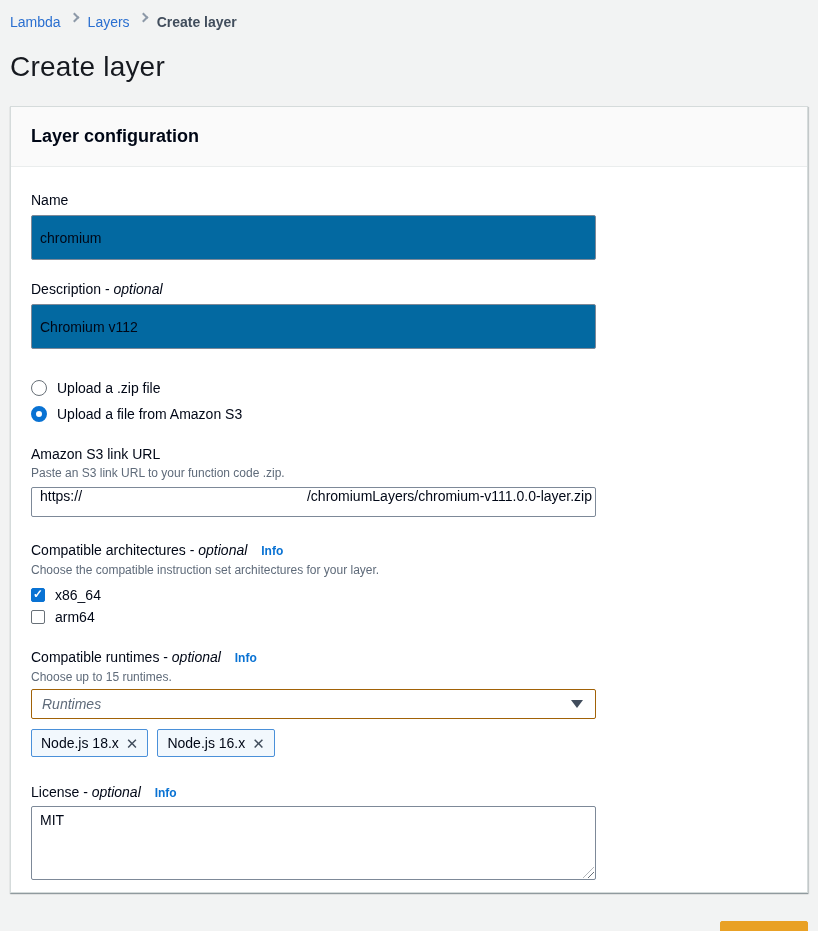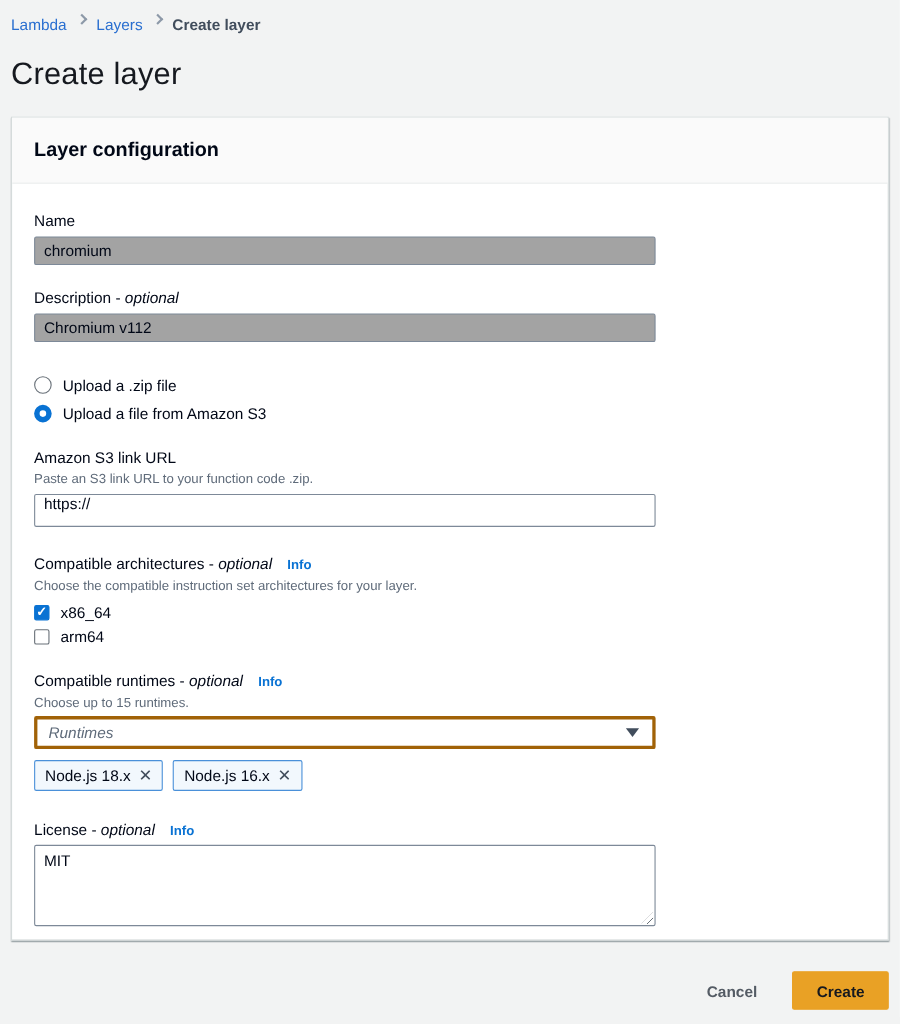--- a/index.html
+++ b/index.html
@@ -42,27 +42,27 @@
   .card-body { padding: 24px 28px 12px 20px; }
 
   .field { margin-bottom: 20px; }
   .field-label { font-size: 14px; color: #000716; line-height: 18px; }
   .field-label em { font-style: italic; }
   .info-link { color: #0972d3; font-size: 12px; font-weight: 700; margin-left: 10px; text-decoration: none; cursor: pointer; }
   .help-text { font-size: 12px; color: #5f6b7a; line-height: 16px; margin-top: 2px; }
 
   .text-input {
     display: block;
-    width: 565px; height: 26px;
+    width: 565px; height: 45px;
     margin-top: 6px;
     border: 1px solid #7d8998; border-radius: 2px;
     padding: 4px 8px;
     font-family: "Liberation Sans", sans-serif;
     font-size: 14px; color: #000716;
-    background: #a3a3a3;
+    background: #0369a1;
   }
 
   
   .radio-group { margin-top: 28px; margin-bottom: 20px; }
   .radio-row { display: flex; align-items: center; gap: 10px; height: 22px; margin-bottom: 4px; cursor: pointer; }
   .radio-circle { width: 16px; height: 16px; border-radius: 50%; border: 1px solid #687078; background: #fff; flex: none; }
   .radio-circle.selected { border: 5px solid #0972d3; }
   .radio-label { font-size: 14px; }
 
   
@@ -80,21 +80,21 @@
   .checkbox-box { width: 14px; height: 14px; border-radius: 2px; border: 1px solid #687078; background: #fff; flex: none; position: relative; }
   .checkbox-box.checked { background: #0972d3; border-color: #0972d3; }
   .checkbox-box.checked::after {
     content: "✓"; position: absolute; left: 1px; top: -2px;
     color: #fff; font-size: 12px; font-weight: 700;
   }
 
   
   .select {
     width: 565px; height: 30px; margin-top: 4px;
-    border: 3px solid #a16207; border-radius: 2px; background: #fff;
+    border: 1px solid #a16207; border-radius: 2px; background: #fff;
     display: flex; align-items: center; justify-content: space-between;
     padding: 0 12px 0 10px; cursor: pointer;
   }
   .select .placeholder { font-style: italic; color: #5f6b7a; font-size: 14px; }
   .caret-down { width: 0; height: 0; border-left: 6px solid transparent; border-right: 6px solid transparent; border-top: 8px solid #414d5c; }
 
   
   .token-row { display: flex; gap: 9px; margin-top: 10px; margin-bottom: 26px; }
   .token {
     display: flex; align-items: center; gap: 7px;
@@ -177,20 +177,21 @@
           <span class="radio-circle selected"></span>
           <span class="radio-label">Upload a file from Amazon S3</span>
         </div>
       </div>
 
       <div class="field">
         <div class="field-label">Amazon S3 link URL</div>
         <div class="help-text">Paste an S3 link URL to your function code .zip.</div>
         <div class="s3-input">
           <span>https://</span>
+          <span>/chromiumLayers/chromium-v111.0.0-layer.zip</span>
         </div>
       </div>
 
       <div class="field" style="margin-top:24px; margin-bottom:0;">
         <div class="field-label">
           <span>Compatible architectures -</span>
           <em>optional</em>
           <a class="info-link">Info</a>
         </div>
         <div class="help-text">Choose the compatible instruction set architectures for your layer.</div>

